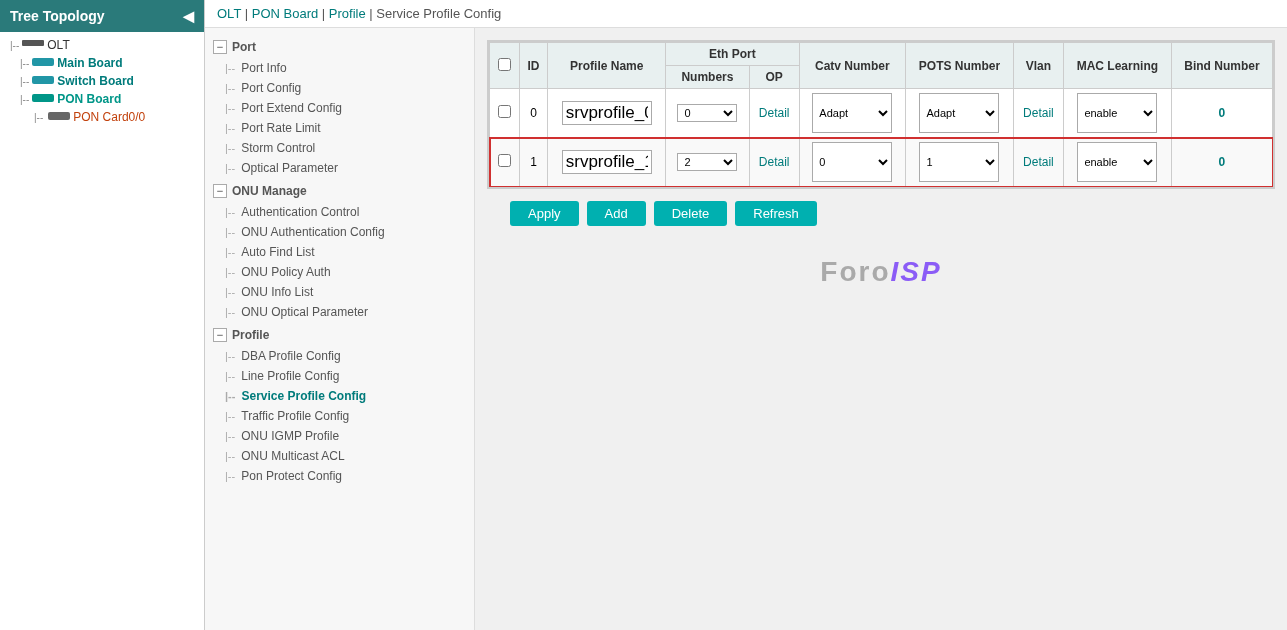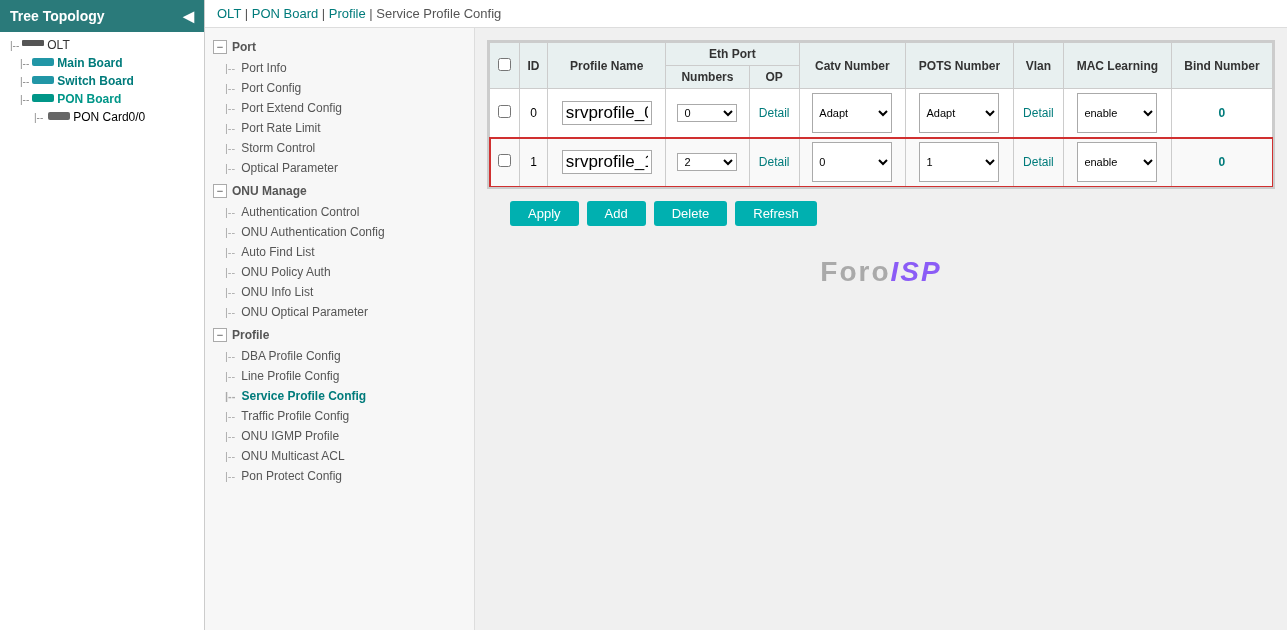--- a/index.html
+++ b/index.html
@@ -46,21 +46,21 @@
       display: inline-block;
       width: 22px;
       height: 10px;
       margin-right: 3px;
     }
     .icon-olt { background: #555; height: 6px; border-radius: 1px; }
     .node-label-olt { color: #333; }
     .node-label-main { color: #007b7b; font-weight: bold; }
     .node-label-switch { color: #007b7b; font-weight: bold; }
     .node-label-pon { color: #009688; font-weight: bold; }
-    .node-label-card { color: #000000; }
+    .node-label-card { color: #c2410c; }
 
     
     #main {
       flex: 1;
       display: flex;
       flex-direction: column;
       overflow: hidden;
     }
     #breadcrumb {
       background: #fff;

